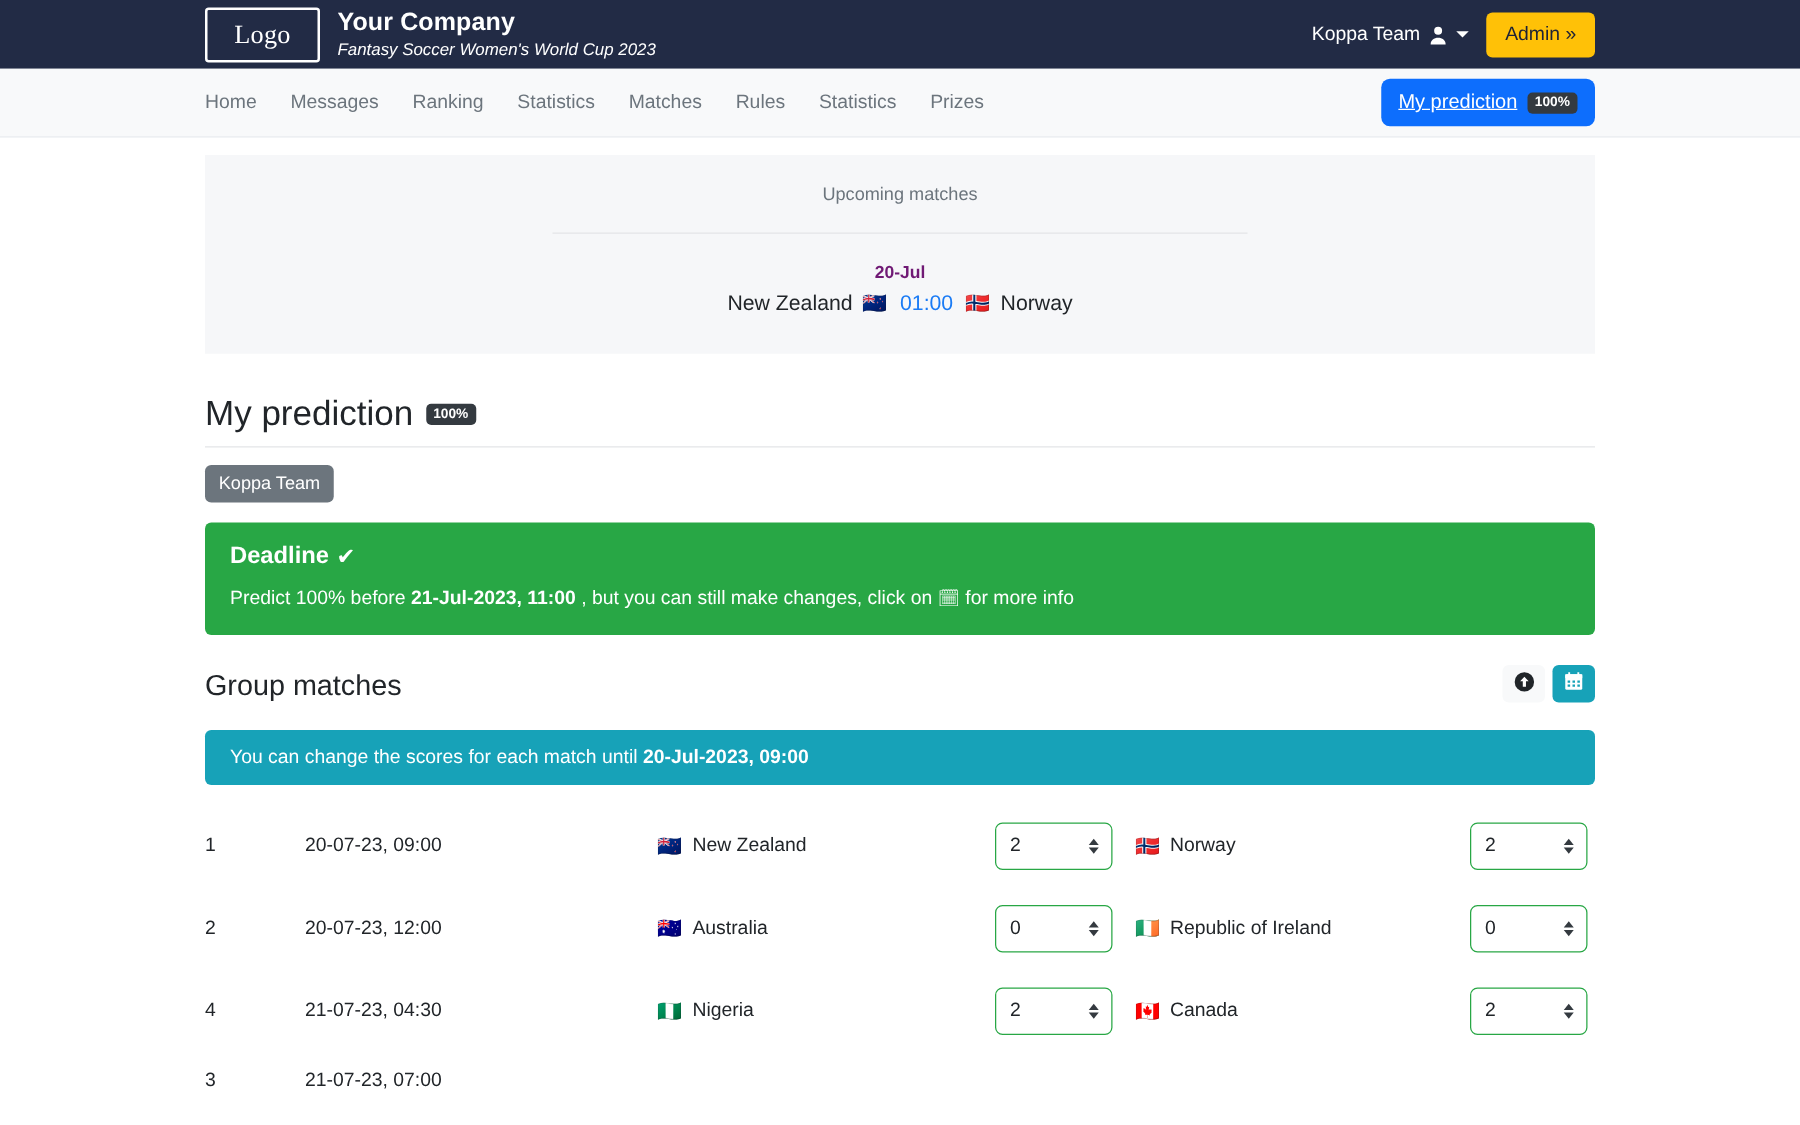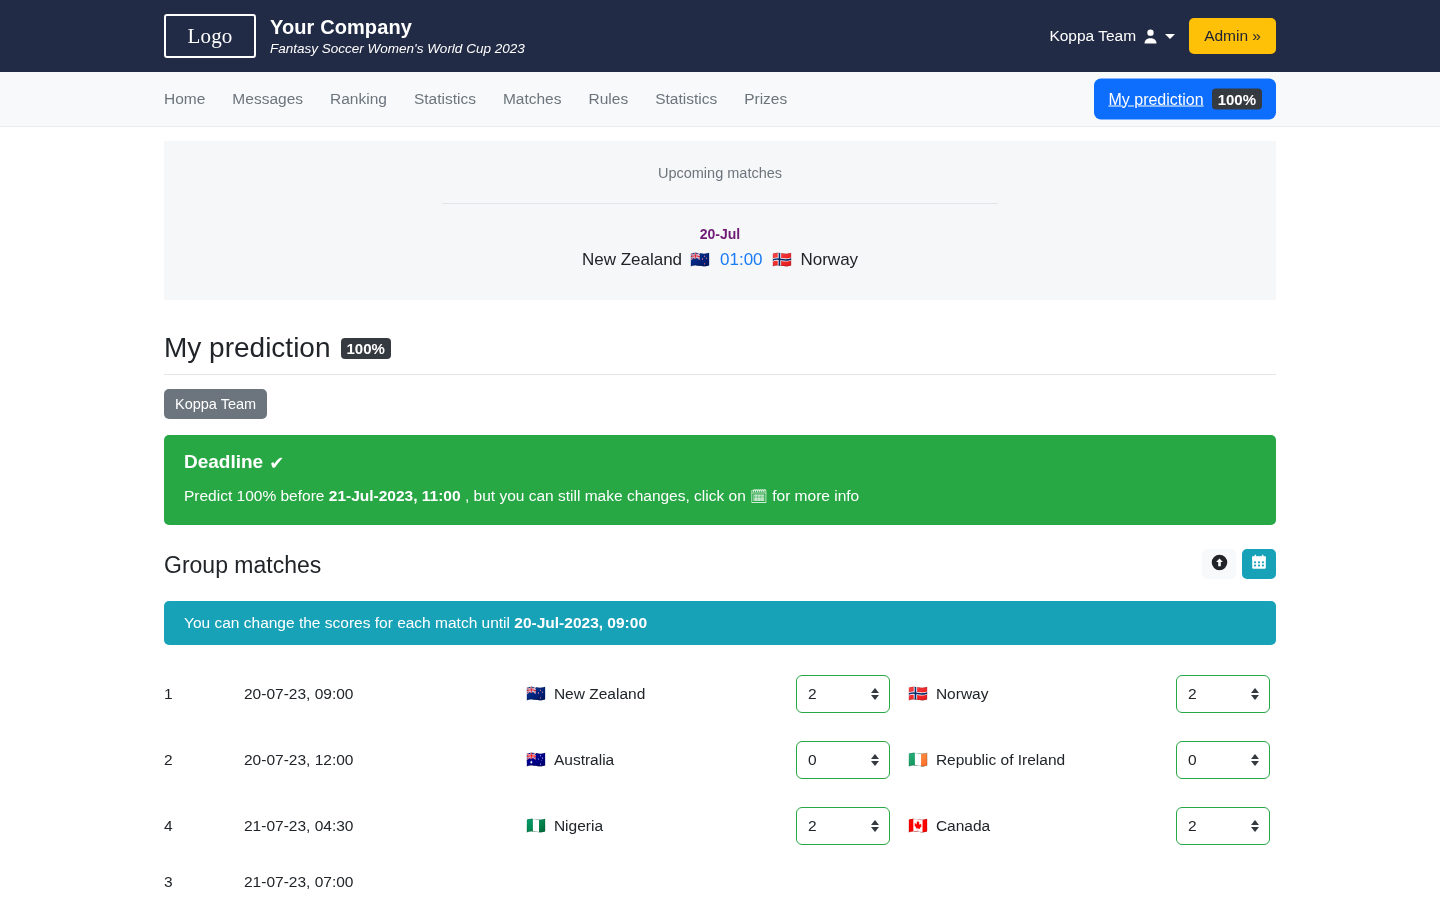--- a/index.html
+++ b/index.html
@@ -8,21 +8,21 @@
     margin: 0; padding: 0;
     width: 1440px; height: 900px;
     overflow: hidden;
     background: #ffffff;
     font-family: "Liberation Sans", sans-serif;
     color: #212529;
   }
 
   
   .topbar {
-    height: 72px;
+    height: 55px;
     background: #222b45;
     display: flex;
     align-items: center;
     padding: 0 164px;
     color: #ffffff;
   }
   .brand-wrap { display: flex; align-items: center; gap: 14px; }
   .logo-box {
     width: 92px; height: 44px;
     border: 2px solid #ffffff;
@@ -90,21 +90,21 @@
   }
   .myprediction-btn .mp-label {
     color: #ffffff;
     font-size: 16px;
     text-decoration: underline;
   }
   .badge-dark {
     background: #343a40;
     color: #ffffff;
     border-radius: 4px;
-    font-size: 15px;
+    font-size: 11px;
     font-weight: 700;
     padding: 3px 6px;
     line-height: 1;
   }
 
   
   .content { padding: 0 164px; }
 
   .utility-row {
     display: flex; justify-content: flex-end; align-items: center;

